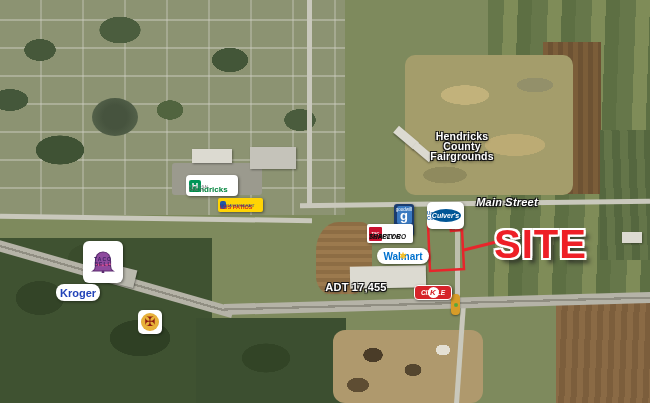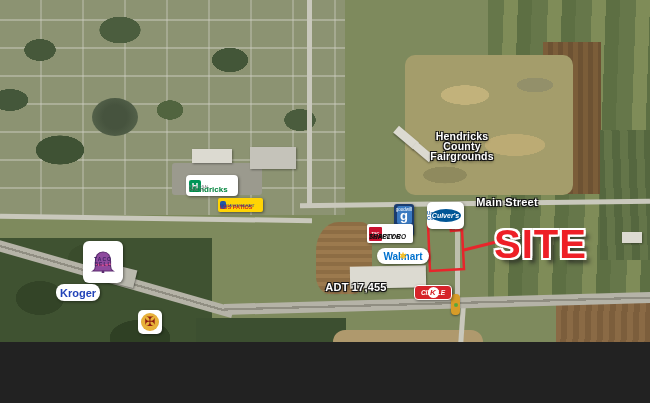--- a/index.html
+++ b/index.html
@@ -1,16 +1,16 @@
 <!DOCTYPE html>
 <html><head>
 <meta charset="utf-8">
 <style>
   html,body{margin:0;padding:0;background:#222;}
-  #map{position:relative;width:650px;height:342px;overflow:hidden;
+  #map{position:relative;width:650px;height:403px;overflow:hidden;
        font-family:"Liberation Sans",sans-serif;background:#7e8a5d;}
   #map *{position:absolute;box-sizing:border-box;}
 
   
   .suburb{left:0;top:0;width:345px;height:215px;background-color:#8c9372;
     background-image:
       radial-gradient(26px 18px at 40px 50px,#46583a 60%,transparent 61%),
       radial-gradient(34px 22px at 120px 30px,#4b5d3e 60%,transparent 61%),
       radial-gradient(30px 20px at 230px 60px,#435638 60%,transparent 61%),
       radial-gradient(40px 24px at 60px 150px,#3f5234 60%,transparent 61%),
@@ -77,21 +77,21 @@
   .bld-east{left:622px;top:232px;width:20px;height:11px;}
 
   
   .site-svg{left:0;top:0;width:650px;height:403px;z-index:8;pointer-events:none;}
 
   
   .map-label{z-index:9;color:#fff;font-weight:bold;text-align:center;white-space:pre-line;
     text-shadow:-1px -1px 0 #141414,1px -1px 0 #141414,-1px 1px 0 #141414,1px 1px 0 #141414,0 2px 3px rgba(0,0,0,.55);
     transform:translateX(-50%);letter-spacing:.2px;}
   .lbl-fair{left:462px;top:131px;font-size:10.5px;line-height:10px;}
-  .lbl-main{left:507px;top:196px;font-size:11px;}
+  .lbl-main{left:507px;top:196px;font-size:11px;font-style:italic;}
   .lbl-adt{left:356px;top:281px;font-size:11px;}
   .lbl-rock{left:534px;top:295px;font-size:11px;}
   .lbl-green{left:422px;top:350px;font-size:11px;line-height:11px;}
   .lbl-site{left:494px;top:225px;z-index:10;transform:none;font-size:40px;font-weight:bold;
     color:#ee1f26;letter-spacing:1px;line-height:38px;
     text-shadow:2px 0 0 #fff,-2px 0 0 #fff,0 2px 0 #fff,0 -2px 0 #fff,
       2px 2px 0 #fff,-2px -2px 0 #fff,2px -2px 0 #fff,-2px 2px 0 #fff,
       5px 5px 4px rgba(30,30,30,.7);}
 
   

